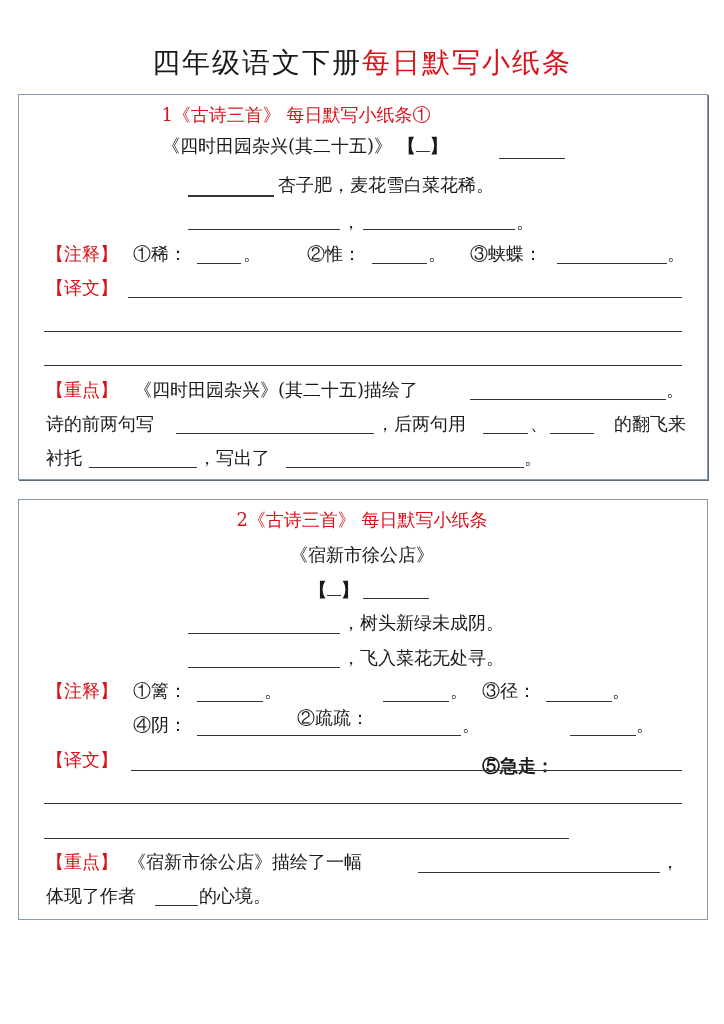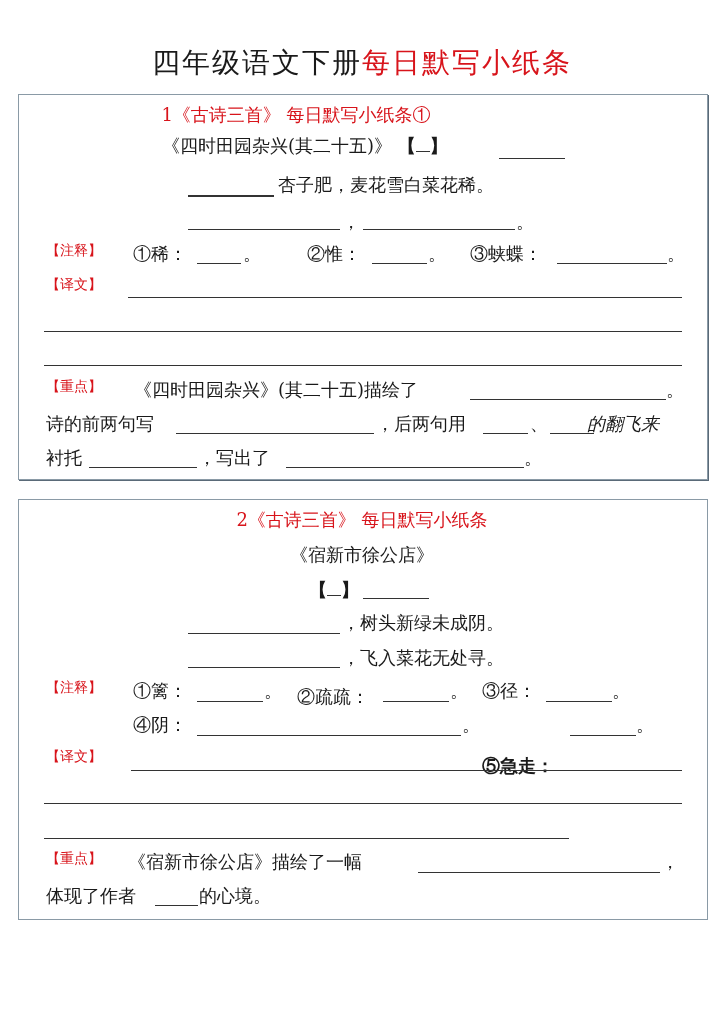--- a/index.html
+++ b/index.html
@@ -10,21 +10,21 @@
     .title .red { color: #d8141b; }
     .box { position: absolute; border: 1.5px solid #8a9aa6; background: #fff; }
     .box1 { left: 18px; top: 94px; width: 690px; height: 386px; box-shadow: 1px 1px 0 #5a6a78; }
     .box2 { left: 18px; top: 499px; width: 690px; height: 421px; }
     .red { color: #d8141b; }
     .h-red { font-size: 18px; color: #d8141b; }
     .t { font-size: 18px; }
     .blank { display: inline-block; border-bottom: 1.3px solid #333; height: 18px; vertical-align: baseline; }
     .line { position: absolute; border-bottom: 1.3px solid #333; height: 0; }
     .bk { font-weight: bold; font-family: "DejaVu Sans", sans-serif; }
-    .lbl { color: #d8141b; font-size: 14px; }
+    .lbl { color: #d8141b; font-size: 18px; }
   </style>
 </head>
 <body>
 
 <div class="abs title">
   <span>四年级语文下册</span><span class="red">每日默写小纸条</span>
 </div>
 
 <div class="box box1"></div>
 
@@ -64,21 +64,21 @@
 <div class="abs t" style="left:134px;top:378px;">《四时田园杂兴》(其二十五)描绘了</div>
 <div class="line" style="left:470px;top:399px;width:196px;"></div>
 <div class="abs t" style="left:666px;top:378px;">。</div>
 
 <div class="abs t" style="left:46px;top:412px;">诗的前两句写</div>
 <div class="line" style="left:176px;top:433px;width:198px;"></div>
 <div class="abs t" style="left:376px;top:412px;">，后两句用</div>
 <div class="line" style="left:483px;top:433px;width:45px;"></div>
 <div class="abs t" style="left:530px;top:412px;">、</div>
 <div class="line" style="left:550px;top:433px;width:44px;"></div>
-<div class="abs t" style="left:587px;top:412px;font-style:italic;">的翻飞来</div>
+<div class="abs t" style="left:614px;top:412px;">的翻飞来</div>
 
 <div class="abs t" style="left:46px;top:446px;">衬托</div>
 <div class="line" style="left:89px;top:467px;width:108px;"></div>
 <div class="abs t" style="left:198px;top:446px;">，写出了</div>
 <div class="line" style="left:286px;top:467px;width:238px;"></div>
 <div class="abs t" style="left:524px;top:446px;">。</div>
 
 <div class="box box2"></div>
 
 <div class="abs h-red" style="left:0;width:724px;text-align:center;top:508px;">2《古诗三首》 每日默写小纸条</div>
@@ -93,21 +93,21 @@
 <div class="line" style="left:188px;top:633px;width:152px;"></div>
 <div class="abs t" style="left:342px;top:611px;">，树头新绿未成阴。</div>
 
 <div class="line" style="left:188px;top:667px;width:152px;"></div>
 <div class="abs t" style="left:342px;top:646px;">，飞入菜花无处寻。</div>
 
 <div class="abs lbl" style="left:46px;top:679px;">【注释】</div>
 <div class="abs t" style="left:133px;top:679px;">①篱：</div>
 <div class="line" style="left:197px;top:701px;width:66px;"></div>
 <div class="abs t" style="left:264px;top:679px;">。</div>
-<div class="abs t" style="left:297px;top:685px;">②疏疏：</div>
+<div class="abs t" style="left:297px;top:706px;">②疏疏：</div>
 <div class="line" style="left:383px;top:701px;width:66px;"></div>
 <div class="abs t" style="left:450px;top:679px;">。</div>
 <div class="abs t" style="left:482px;top:679px;">③径：</div>
 <div class="line" style="left:546px;top:701px;width:66px;"></div>
 <div class="abs t" style="left:612px;top:679px;">。</div>
 
 <div class="abs t" style="left:133px;top:713px;">④阴：</div>
 <div class="line" style="left:197px;top:735px;width:264px;"></div>
 <div class="abs t" style="left:462px;top:713px;">。</div>
 <div class="abs t" style="left:482px;top:754px;font-weight:bold;">⑤急走：</div>

